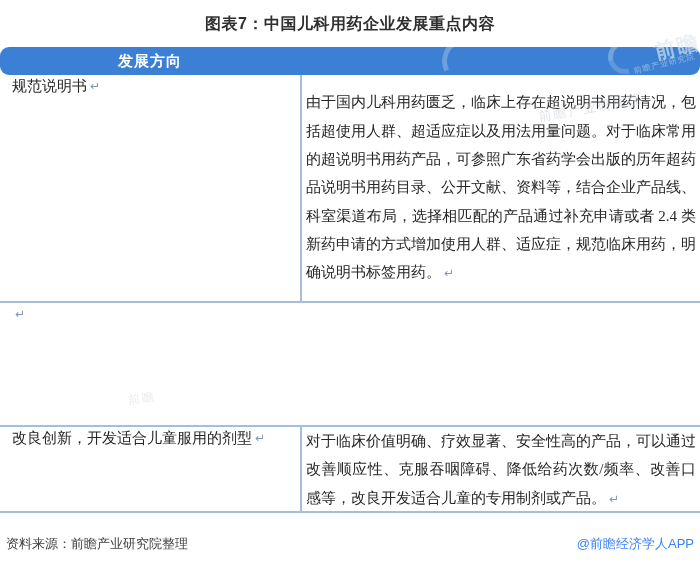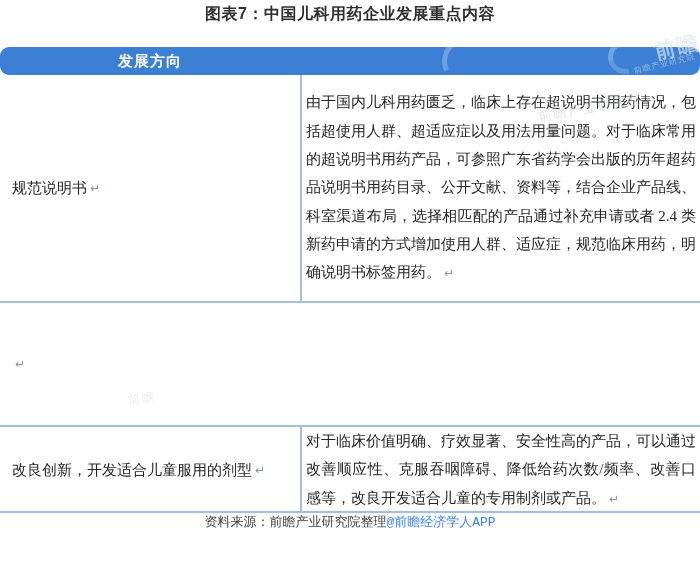--- a/index.html
+++ b/index.html
@@ -3,53 +3,53 @@
 <meta charset="utf-8">
 <style>
   :root { --blue:#3b80d4; --divider:#a3bfdc; }
   * { margin:0; padding:0; box-sizing:border-box; }
   html,body { background:#fff; }
   body {
     width:700px; height:566px; position:relative; overflow:hidden;
     font-family:"Liberation Serif", serif;
   }
   .title {
-    padding-top:4px; height:47px; text-align:center;
+    padding-top:14px; height:47px; text-align:center;
     font-size:16px; font-weight:bold; color:#2f2f2f; letter-spacing:.5px;
     font-family:"Liberation Sans", sans-serif;
   }
   .thead {
     display:grid; grid-template-columns:300px 400px; height:28px;
     background:var(--blue); color:#fff; font-weight:bold; font-size:15px;
     position:relative;
     border-radius:9px;
   }
   .thead .th { display:flex; align-items:center; justify-content:center; letter-spacing:1px; }
   .trow { display:grid; grid-template-columns:300px 400px; border-bottom:2px solid var(--divider); }
   .row1 { height:228px; } .row2 { height:124px; } .row3 { height:86px; }
   .td-left {
-    display:flex; align-items:center; padding:0 8px 0 12px;
+    display:flex; align-items:flex-start; padding:0 8px 0 12px;
     font-size:15px; color:#262626; line-height:22px;
   }
   .td-right {
     border-left:2px solid var(--divider);
     display:flex; align-items:center; padding:0 4px;
   }
   .jtext {
     width:100%; font-size:15px; line-height:28.3px; color:#262626;
     text-align:justify;
   }
   .ret {
     color:#8196ad; font-size:12px; margin-left:3px;
     font-family:"DejaVu Sans", sans-serif;
   }
   .footer {
-    display:flex; justify-content:center;
+    margin-top:22px; display:flex; justify-content:space-between;
     padding:0 6px; font-size:13px;
-    font-family:Liberation Mono, monospace;
+    font-family:Liberation Sans, sans-serif;
   }
   .src { color:#3f3f3f; }
   .brand { color:#3b82f6; }
   
   .wm { position:absolute; pointer-events:none; font-family:"Liberation Sans", sans-serif; }
   .wm-corner {
     top:33px; right:0px; transform:rotate(-14deg);
     color:rgba(222,230,238,.65); font-size:21px; font-weight:bold; letter-spacing:2px;
   }
   .wm-corner-sub {

